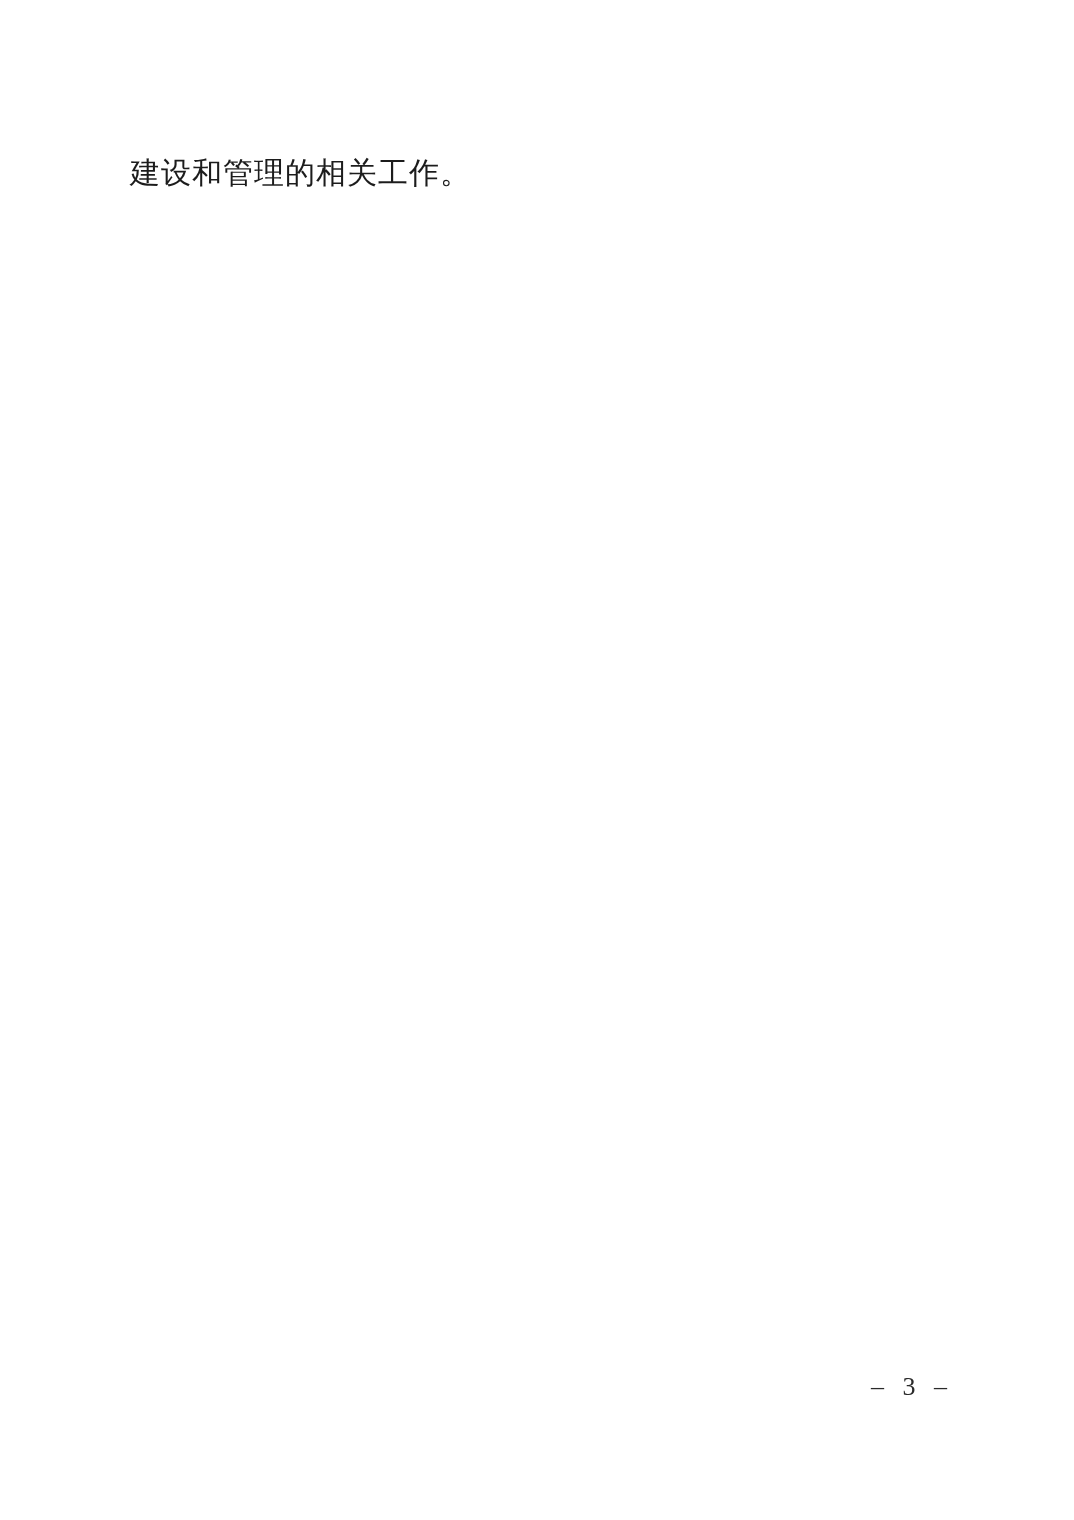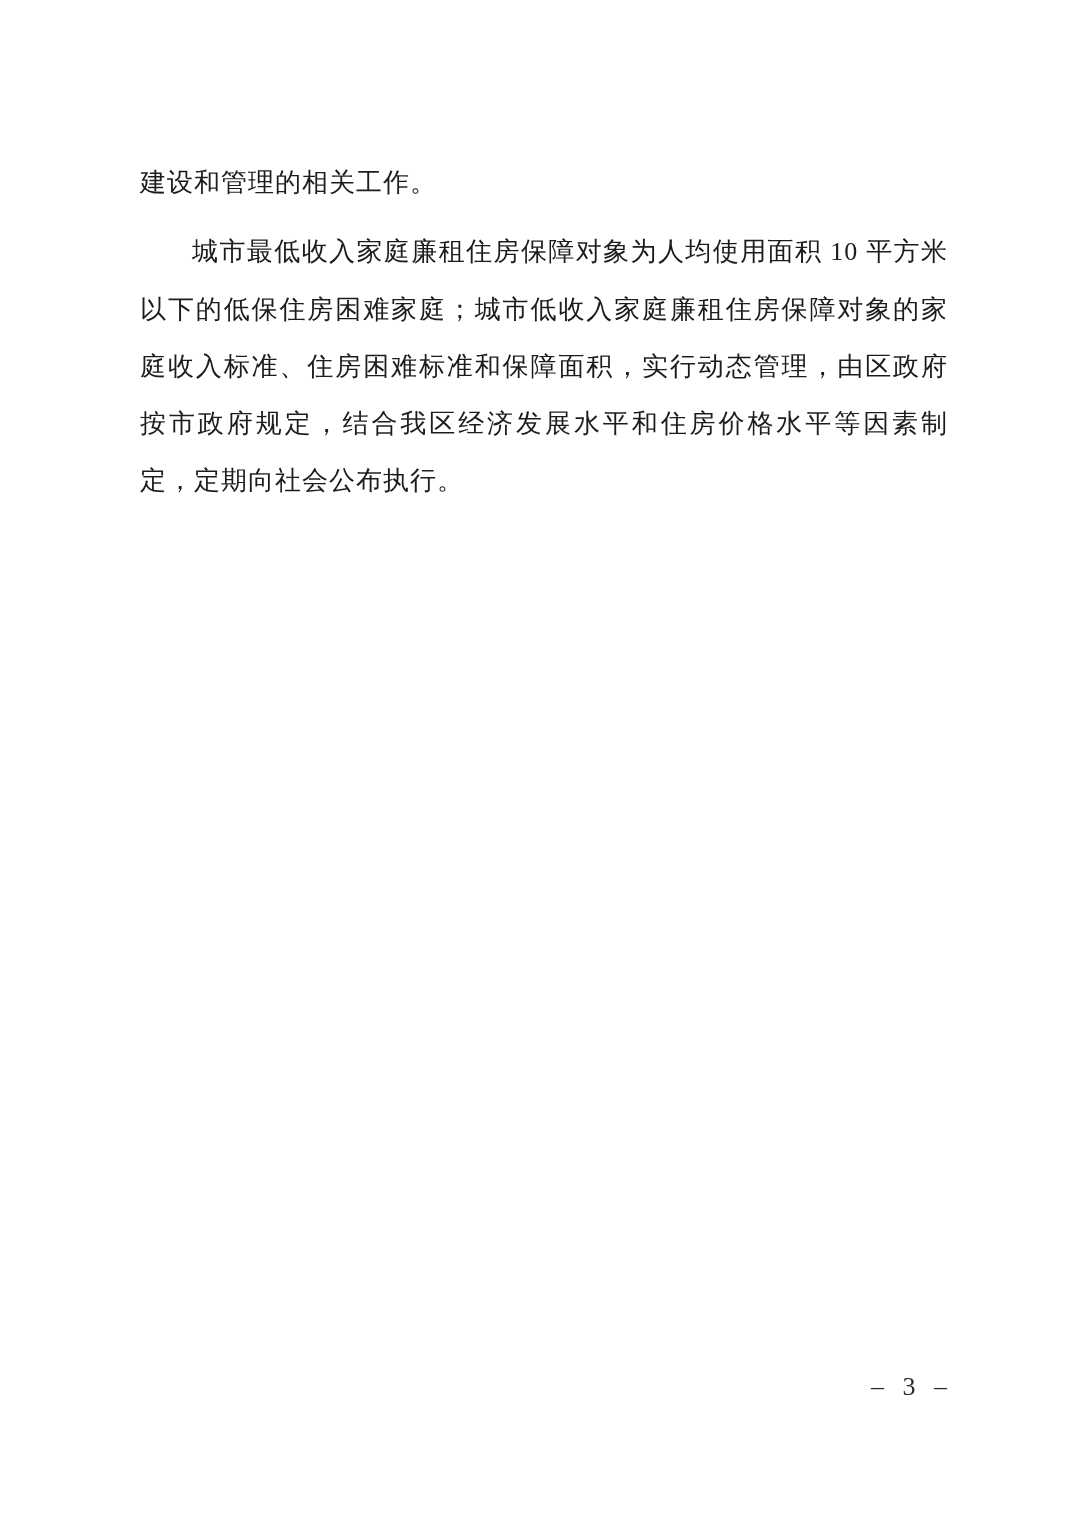--- a/index.html
+++ b/index.html
@@ -18,22 +18,22 @@
   }
 
   
   .text-block {
     position: absolute;
     left: 128px;
     top: 142px;
     width: 832px;
   }
   .para {
-    margin: 12px;
-    font-size: 26px;
+    margin: 2px;
+    font-size: 30px;
     line-height: 57.3px;
     letter-spacing: 1px;
     text-align: justify;
     text-indent: 2em;
     color: #1c1c1c;
   }
   .para.continuation {
     text-indent: 0;
   }
 
@@ -48,16 +48,15 @@
     letter-spacing: 6px;
     color: #2a2a2a;
     white-space: nowrap;
   }
 </style>
 </head>
 <body>
 
 <main class="text-block">
   <p class="para continuation">建设和管理的相关工作。</p>
-  <p class="para">城市最低收入家庭廉租住房保障对象为人均使用面积 10 平方米以下的低保住房困难家庭；城市低收入家庭廉租住房保障对象的家庭收入标准、住房困难标准和保障面积，实行动态管理，由区政府按市政府规定，结合我区经济发展水平和住房价格水平等因素制定，定期向社会公布执行。</p>
 </main>
 
 <div class="page-number">– 3 –</div>
 
 </body></html>

